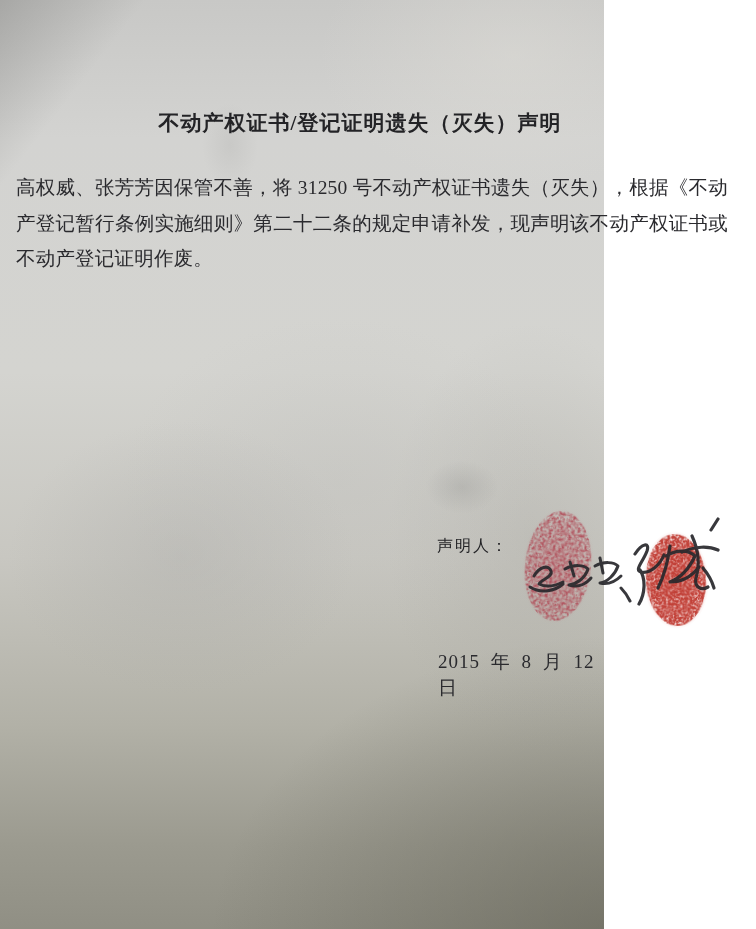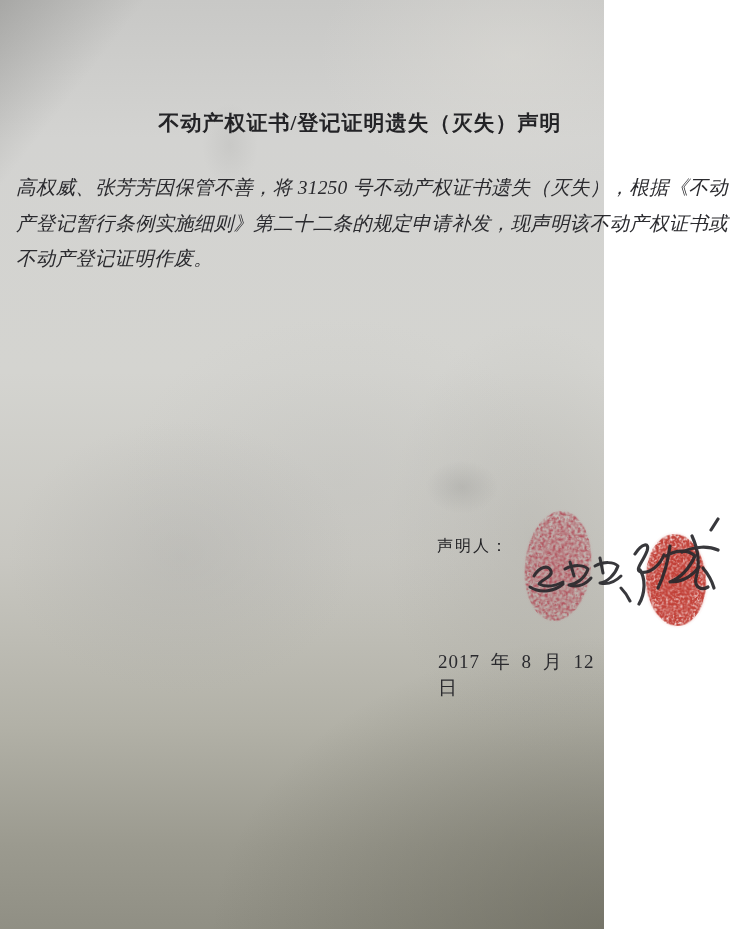--- a/index.html
+++ b/index.html
@@ -29,21 +29,21 @@
   }
   .title {
     position: absolute; top: 109px; left: 0; width: 756px;
     padding-right: 36px; box-sizing: border-box;
     text-align: center; font-size: 21px; font-weight: bold;
     letter-spacing: 1px; color: #232326;
   }
   .body-text {
     position: absolute; top: 170px; left: 16px; width: 712px;
     font-size: 19.5px; line-height: 35.5px; letter-spacing: 0.2px;
-    text-align: justify; color: #2a2a2e; margin: 0; font-style: italic;
+    text-align: justify; color: #2a2a2e; margin: 0;
   }
   .closing {
     position: absolute; top: 291px; left: 16px; width: 712px;
     font-size: 19.5px; text-indent: 2.2em; margin: 0; color: #2a2a2e;
   }
   .declarant-label {
     position: absolute; top: 536px; left: 437px;
     font-size: 16px; letter-spacing: 2px; color: #232326;
   }
   .sig-svg {
@@ -118,15 +118,15 @@
       <path d="M220,100 c6,9 5,24 -1,34"></path>
       <path d="M250,76 c-2,15 -6,30 -12,42"></path>
       <path d="M246,86 c11,-7 23,-6 29,0 c-6,13 -15,22 -25,26 c12,0 22,-6 29,-15"></path>
       <path d="M272,66 c6,13 8,28 4,42 c-2,9 5,13 12,9"></path>
       <path d="M262,82 c13,-6 27,-6 36,-2"></path>
       <path d="M291,60 l7,-11"></path>
       <path d="M283,98 c5,6 9,13 11,20"></path>
     </g>
   </svg>
 
-  <span class="date-line">2017 年 8 月 12 日</span>
+  <span class="date-line">2015 年 8 月 12 日</span>
 
 </div>
 
 </body></html>

